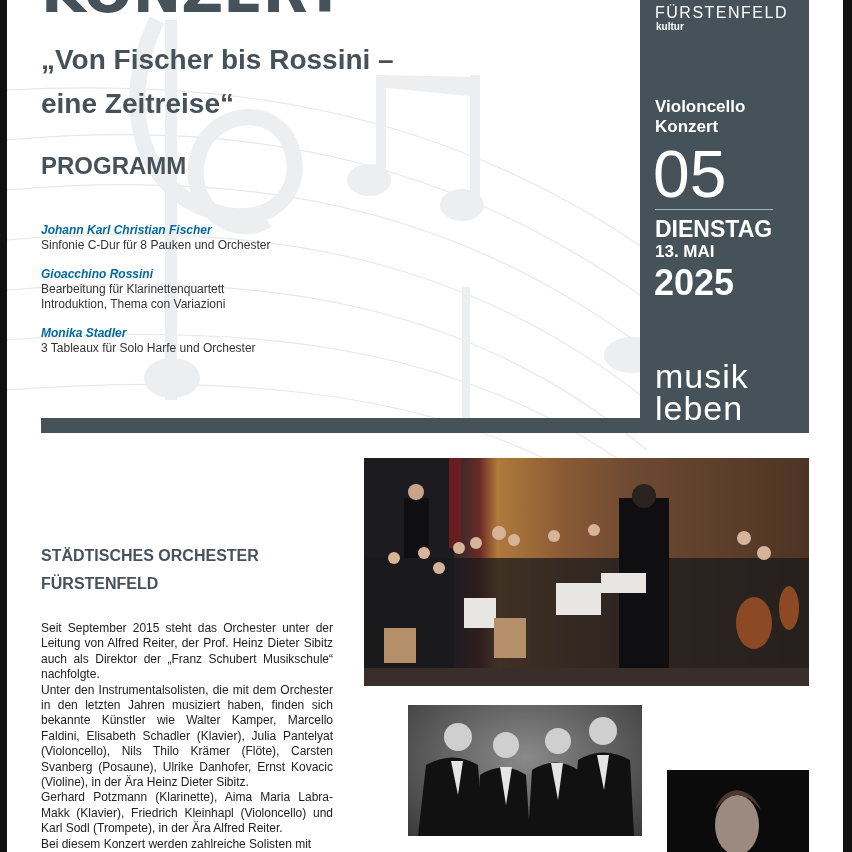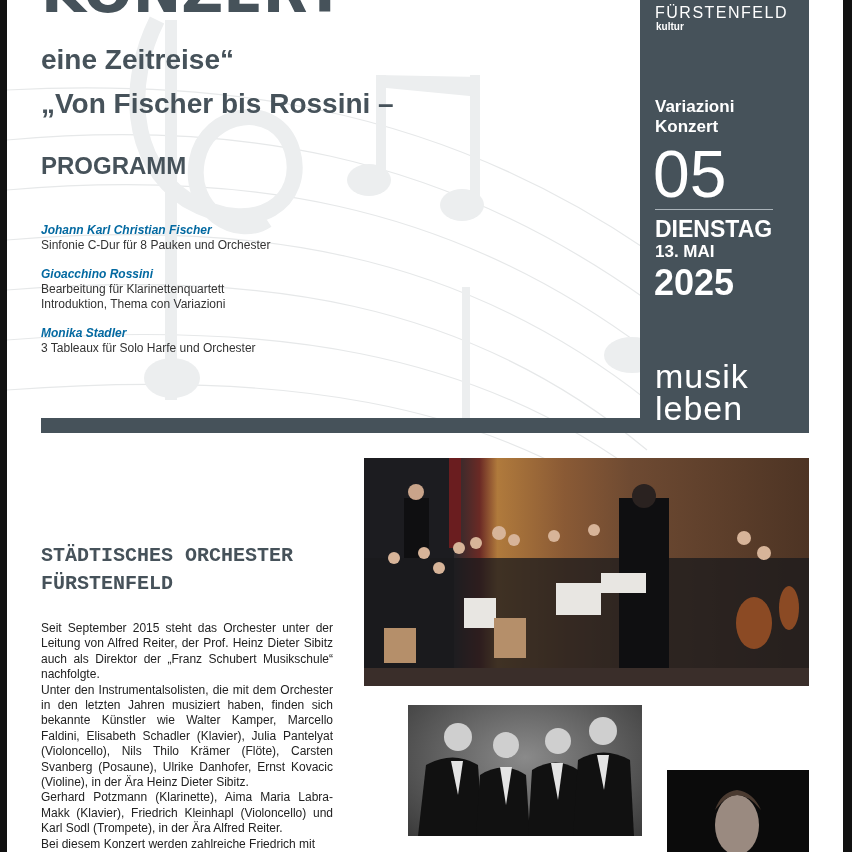--- a/index.html
+++ b/index.html
@@ -20,21 +20,21 @@
   .brand{left:15px;top:4px;font-size:16px;letter-spacing:1.5px;color:#fff;font-family:"Liberation Sans",sans-serif;}
   .brand-sub{left:16px;top:21px;font-size:10px;font-weight:bold;font-family:"Liberation Sans",sans-serif;}
   .abo{left:15px;top:97px;font-size:17px;font-weight:bold;line-height:20px;font-family:"Liberation Sans",sans-serif;}
   .num{left:13px;top:136px;font-size:66px;line-height:76px;font-family:"Liberation Sans",sans-serif;font-weight:normal;}
   .rule{left:15px;top:209px;width:118px;height:1px;background:#aab3b9;}
   .day{left:15px;top:218px;font-size:23px;font-weight:bold;line-height:22px;font-family:"Liberation Sans",sans-serif;}
   .date{left:15px;top:241px;font-size:17px;font-weight:bold;line-height:22px;font-family:"Liberation Sans",sans-serif;}
   .year{left:14px;top:262px;font-size:36px;font-weight:bold;line-height:42px;font-family:"Liberation Sans",sans-serif;}
   .logo{left:15px;top:360px;font-size:34px;line-height:32px;font-family:"Liberation Sans",sans-serif;font-weight:normal;letter-spacing:1px;}
   .logo-line{display:block;}
-  .section-title{left:34px;top:542px;font-size:20px;font-weight:bold;line-height:28px;margin:0;font-family:Liberation Mono, monospace;}
+  .section-title{left:34px;top:542px;font-size:16px;font-weight:bold;line-height:28px;margin:0;font-family:Liberation Sans, sans-serif;}
   .body-text{left:34px;top:621px;width:292px;font-size:12px;line-height:15.4px;color:#222;text-align:justify;hyphens:manual;font-family:"Liberation Sans",sans-serif;}
   .body-text p{margin:0;}
   .photo{overflow:hidden;}
   .photo-orch{left:357px;top:458px;width:445px;height:228px;background:linear-gradient(90deg,#1f1f24 0%,#2a2a2e 20%,#6b2a25 26%,#b07a3c 30%,#8a5a35 45%,#6e4a32 60%,#4d3424 100%);}
   .photo-quartet{left:401px;top:705px;width:234px;height:131px;background:radial-gradient(ellipse at 50% 40%,#8a8a8a 0%,#5a5a5a 60%,#3a3a3a 100%);}
   .photo-portrait{left:660px;top:770px;width:142px;height:82px;background:#0b0b0b;}
 </style>
 </head>
 <body>
 
@@ -59,22 +59,22 @@
       <polygon points="369,75 473,77 473,97 369,87"></polygon>
       <ellipse cx="362" cy="180" rx="22" ry="16"></ellipse>
       <ellipse cx="455" cy="205" rx="22" ry="16"></ellipse>
       <rect x="455" y="287" width="8" height="140"></rect>
       <ellipse cx="625" cy="355" rx="28" ry="18"></ellipse>
     </g>
   </svg>
 
   <h1 class="abs title-big dark">KONZERT</h1>
   <h2 class="abs subtitle dark">
+    <span style="display:block">„Von Fischer bis Rossini –</span>
     <span style="display:block">eine Zeitreise“</span>
-    <span style="display:block">„Von Fischer bis Rossini –</span>
   </h2>
 
   <h3 class="abs programm dark">PROGRAMM</h3>
 
   <div class="abs prog-list">
     <div class="prog-item">
       <div class="prog-composer">Johann Karl Christian Fischer</div>
       <div class="prog-work">Sinfonie C-Dur für 8 Pauken und Orchester</div>
     </div>
     <div class="prog-item">
@@ -87,21 +87,21 @@
       <div class="prog-work">3 Tableaux für Solo Harfe und Orchester</div>
     </div>
   </div>
 
   <div class="abs bar"></div>
 
   <div class="abs panel">
     <div class="abs brand">FÜRSTENFELD</div>
     <div class="abs brand-sub">kultur</div>
     <div class="abs abo">
-      <span style="display:block">Variazioni</span>
+      <span style="display:block">Violoncello</span>
       <span style="display:block">Konzert</span>
     </div>
     <div class="abs num">05</div>
     <div class="abs rule"></div>
     <div class="abs day">DIENSTAG</div>
     <div class="abs date">13. MAI</div>
     <div class="abs year">2025</div>
     <div class="abs logo">
       <span class="logo-line">musik</span>
       <span class="logo-line">leben</span>
@@ -110,21 +110,21 @@
 
   <h3 class="abs section-title dark">
     <span style="display:block">STÄDTISCHES ORCHESTER</span>
     <span style="display:block">FÜRSTENFELD</span>
   </h3>
 
   <div class="abs body-text">
     <p>Seit September 2015 steht das Orchester unter der Leitung von Alfred Reiter, der Prof. Heinz Dieter Sibitz auch als Direktor der „Franz Schubert Musikschule“ nachfolgte.</p>
     <p>Unter den Instrumentalsolisten, die mit dem Orchester in den letzten Jahren musiziert haben, finden sich bekannte Künstler wie Walter Kamper, Marcello Faldini, Elisabeth Schadler (Klavier), Julia Pantelyat (Violoncello), Nils Thilo Krämer (Flöte), Carsten Svanberg (Posaune), Ulrike Danhofer, Ernst Kovacic (Violine), in der Ära Heinz Dieter Sibitz.</p>
     <p>Gerhard Potzmann (Klarinette), Aima Maria Labra-Makk (Klavier), Friedrich Kleinhapl (Violoncello) und Karl Sodl (Trompete), in der Ära Alfred Reiter.</p>
-    <p>Bei diesem Konzert werden zahlreiche Friedrich mit</p>
+    <p>Bei diesem Konzert werden zahlreiche Solisten mit</p>
   </div>
 
   <div class="abs photo photo-orch">
     <svg width="445" height="228" viewBox="0 0 445 228">
       <rect x="0" y="0" width="90" height="228" fill="#1c1c20"></rect>
       <rect x="85" y="0" width="12" height="90" fill="#6a1d1f"></rect>
       <rect x="0" y="100" width="445" height="128" fill="#1a1a1c" opacity="0.75"></rect>
       <g fill="#0f0f11">
         <rect x="255" y="40" width="50" height="170"></rect>
         <circle cx="280" cy="38" r="12" fill="#2a2220"></circle>

